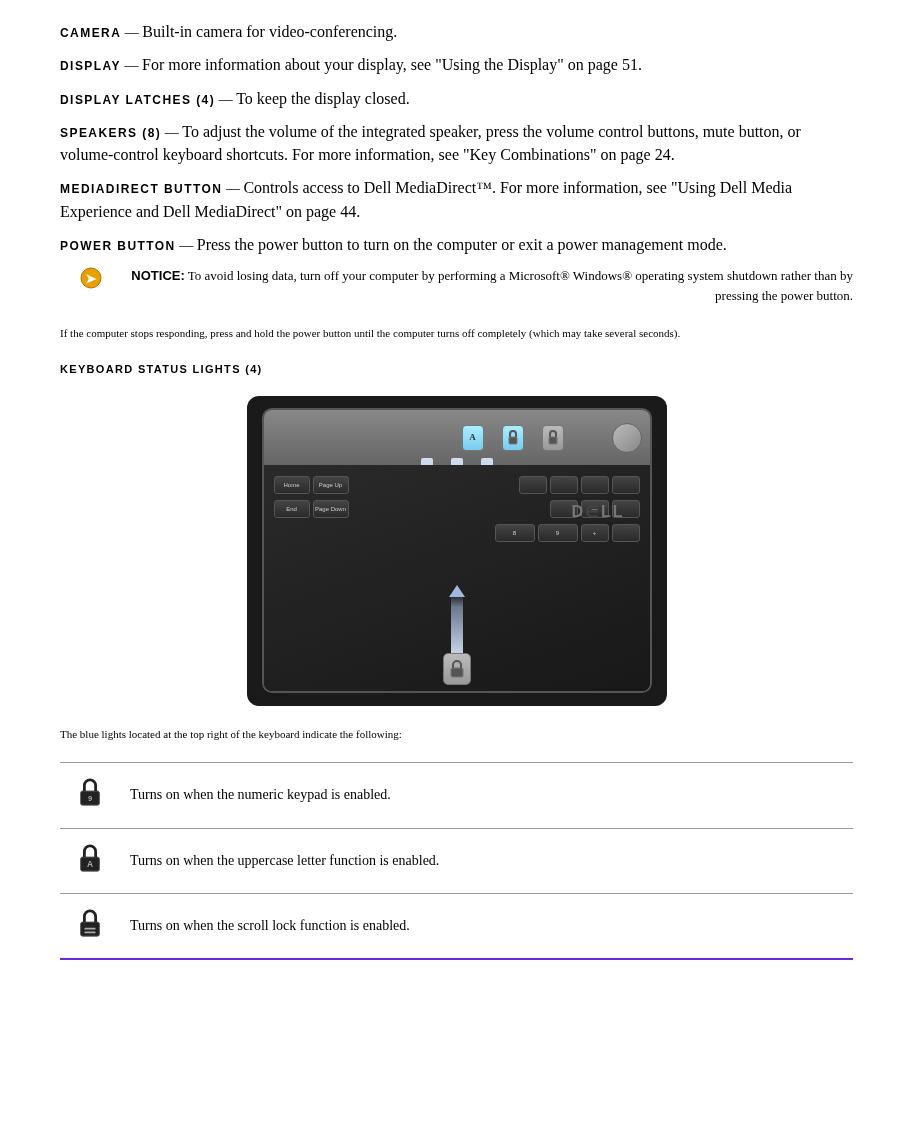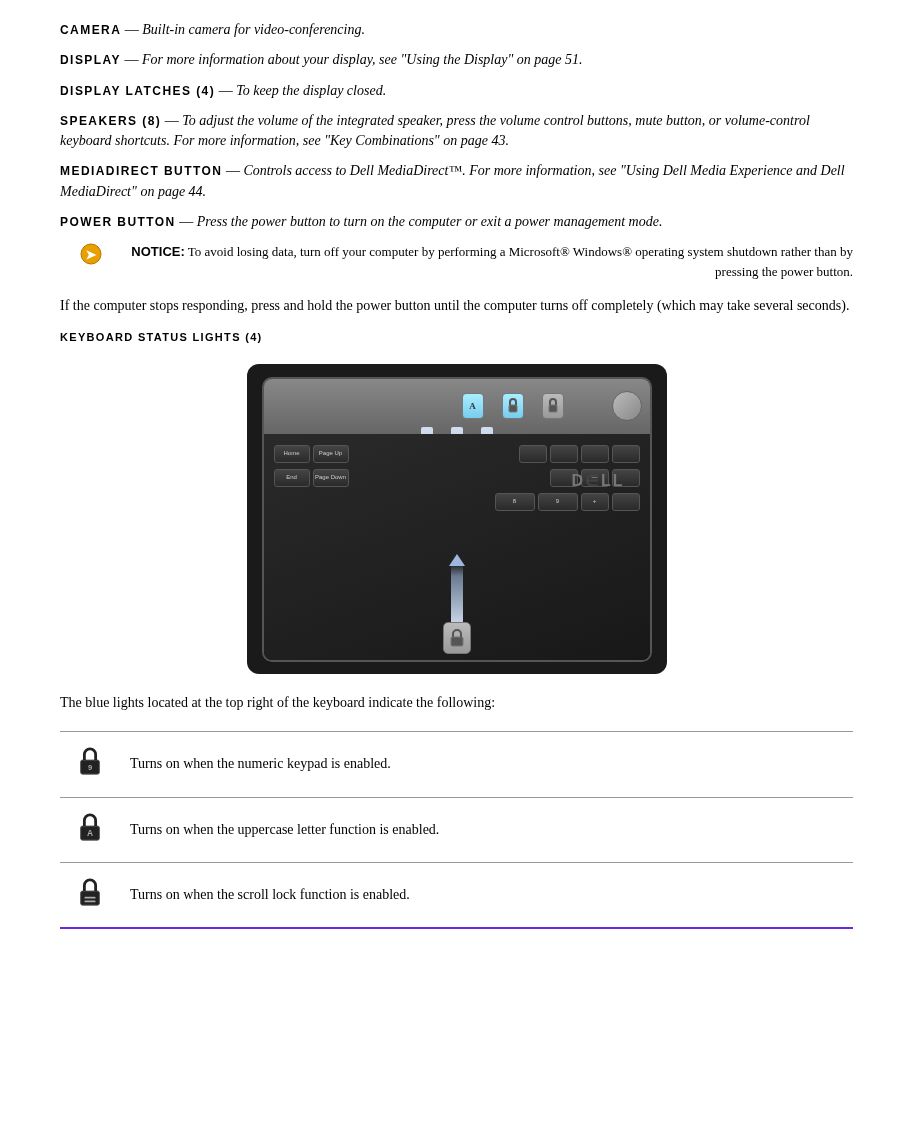--- a/index.html
+++ b/index.html
@@ -25,22 +25,21 @@
 
     .term-label {
       font-family: Arial, Helvetica, sans-serif;
       font-size: 12px;
       font-weight: bold;
       letter-spacing: 0.12em;
       text-transform: uppercase;
     }
 
     .term-body {
-      font-size: 14px;
-      font-style: italic;
+      font-size: 16px;
     }
 
     .notice-block {
       display: flex;
       align-items: flex-start;
       margin: 10px 0 10px 20px;
       gap: 8px;
     }
 
     .notice-icon {
@@ -55,22 +54,22 @@
       line-height: 1.5;
       text-align: right;
     }
 
     .notice-text strong {
       font-family: Arial, Helvetica, sans-serif;
       font-size: 13px;
     }
 
     .paragraph {
-      margin: 14px 0;
-      font-size: 14px;
+      margin: 20px 0;
+      font-size: 11px;
       line-height: 1.5;
     }
 
     .section-heading {
       font-family: Arial, Helvetica, sans-serif;
       font-size: 11px;
       font-weight: bold;
       letter-spacing: 0.12em;
       text-transform: uppercase;
       margin: 14px 0 10px 0;
@@ -229,21 +228,21 @@
 
   <div class="term-block">
     <span class="term-label">DISPLAY</span><span> — </span><span class="term-body">For more information about your display, see "Using the Display" on page 51.</span>
   </div>
 
   <div class="term-block">
     <span class="term-label">DISPLAY LATCHES (4)</span><span> — </span><span class="term-body">To keep the display closed.</span>
   </div>
 
   <div class="term-block">
-    <span class="term-label">SPEAKERS (8)</span><span> — </span><span class="term-body">To adjust the volume of the integrated speaker, press the volume control buttons, mute button, or volume-control keyboard shortcuts. For more information, see "Key Combinations" on page 43.</span>
+    <span class="term-label">SPEAKERS (8)</span><span> — </span><span class="term-body">To adjust the volume of the integrated speaker, press the volume control buttons, mute button, or volume-control keyboard shortcuts. For more information, see "Key Combinations" on page 24.</span>
   </div>
 
   <div class="term-block">
     <span class="term-label">MEDIADIRECT BUTTON</span><span> — </span><span class="term-body">Controls access to Dell MediaDirect™. For more information, see "Using Dell Media Experience and Dell MediaDirect" on page 44.</span>
   </div>
 
   <div class="term-block">
     <span class="term-label">POWER BUTTON</span><span> — </span><span class="term-body">Press the power button to turn on the computer or exit a power management mode.</span>
   </div>
 

